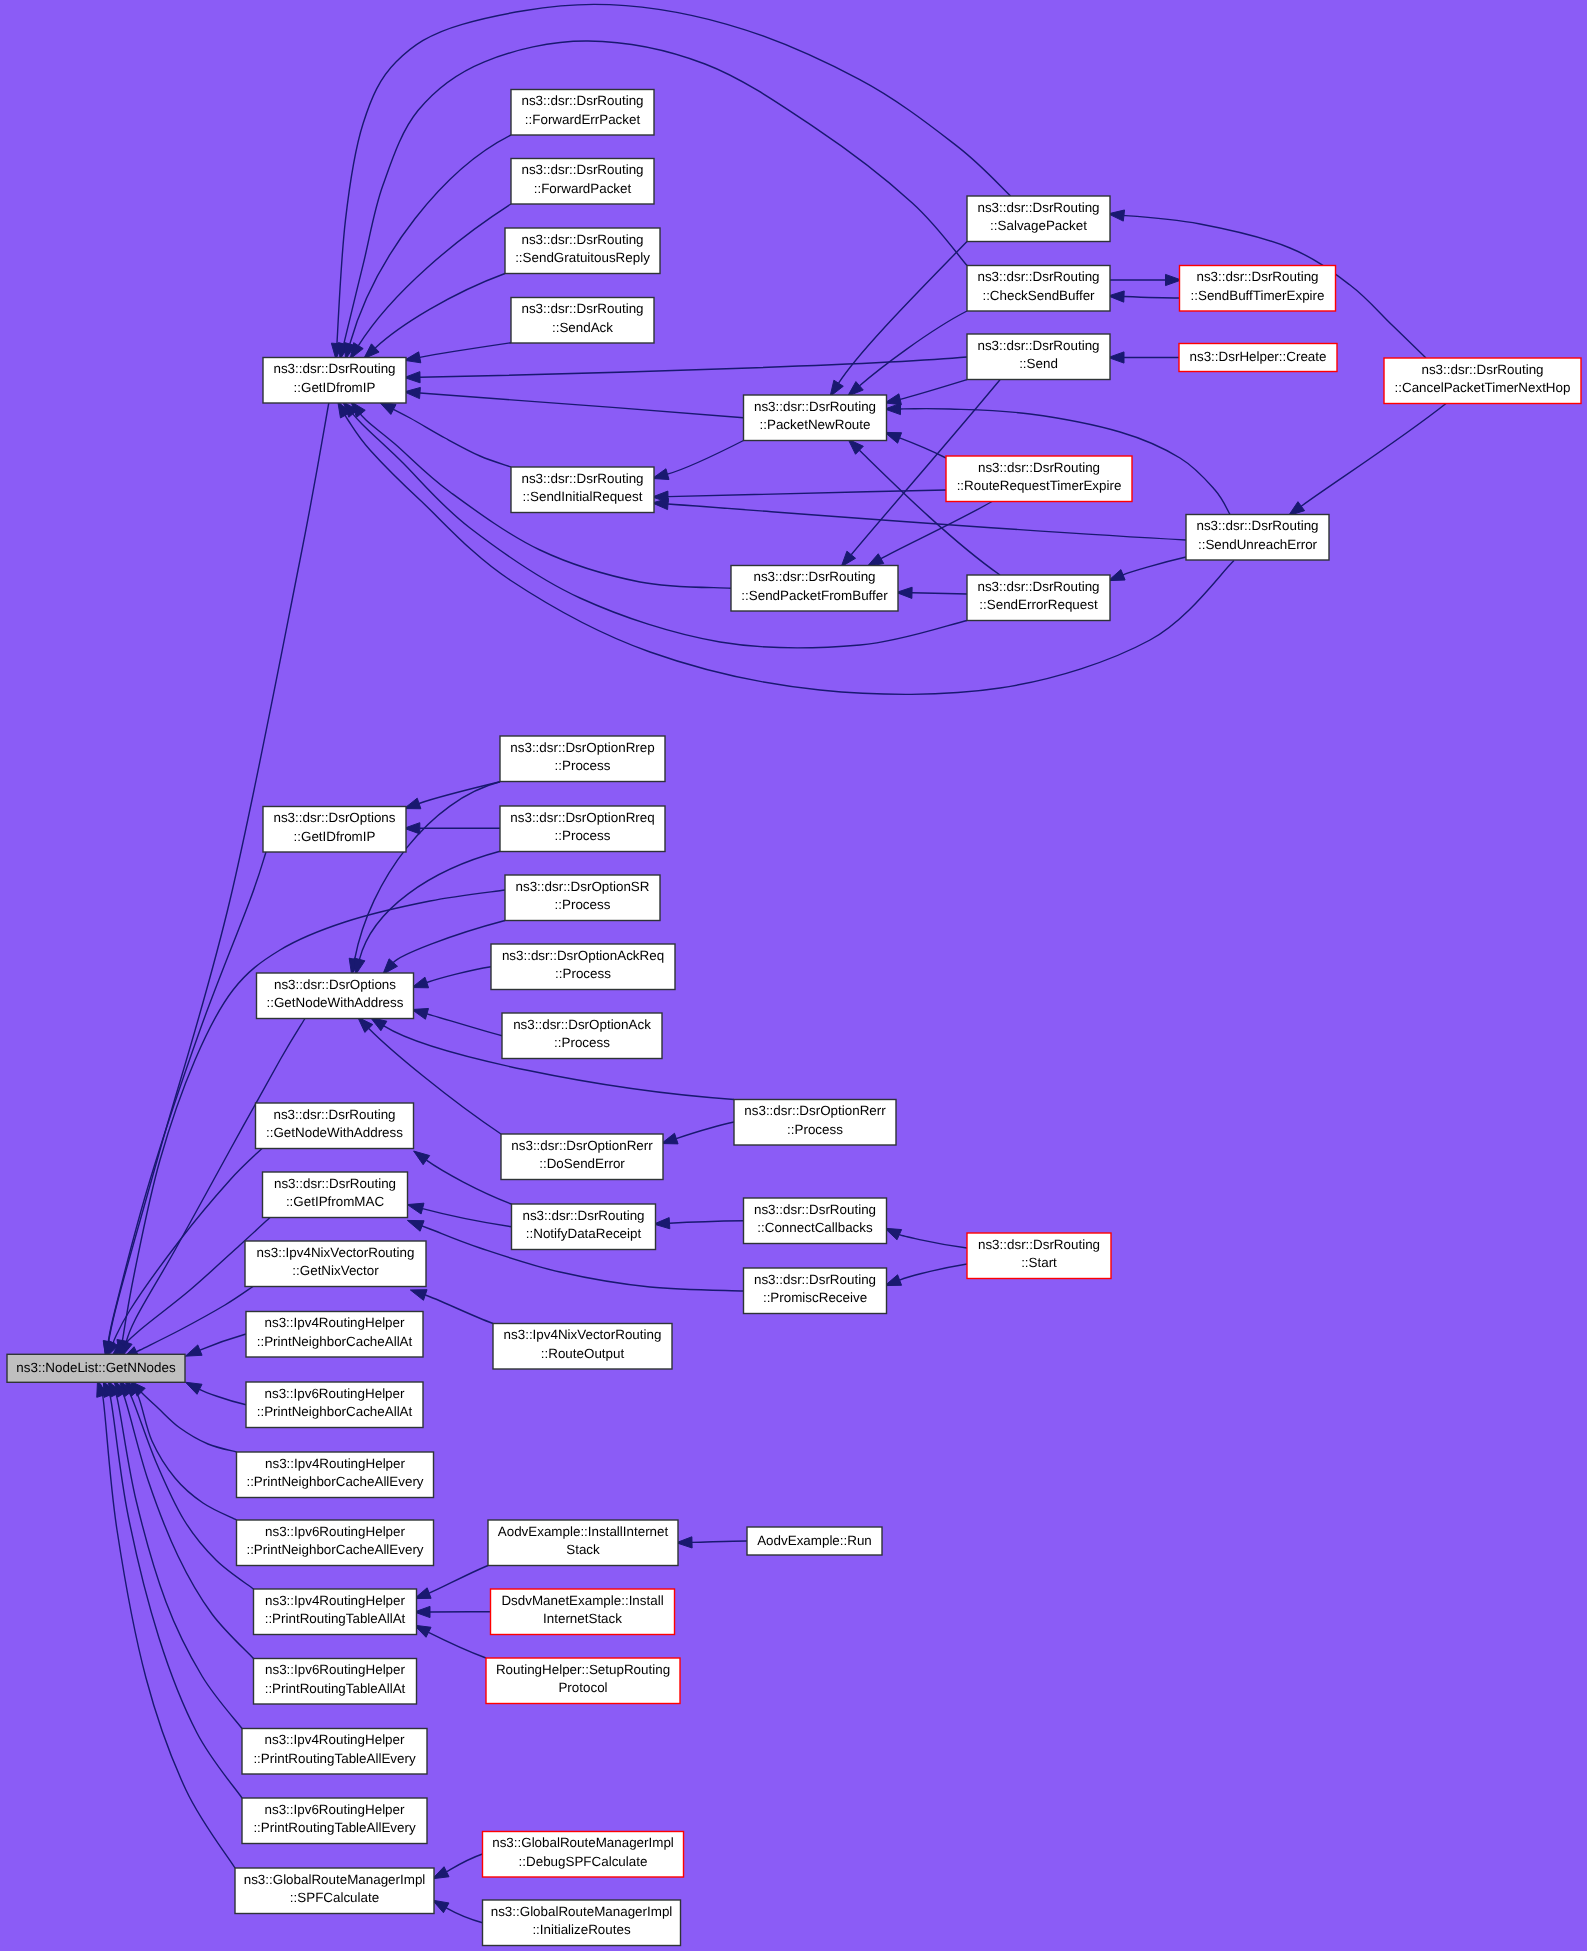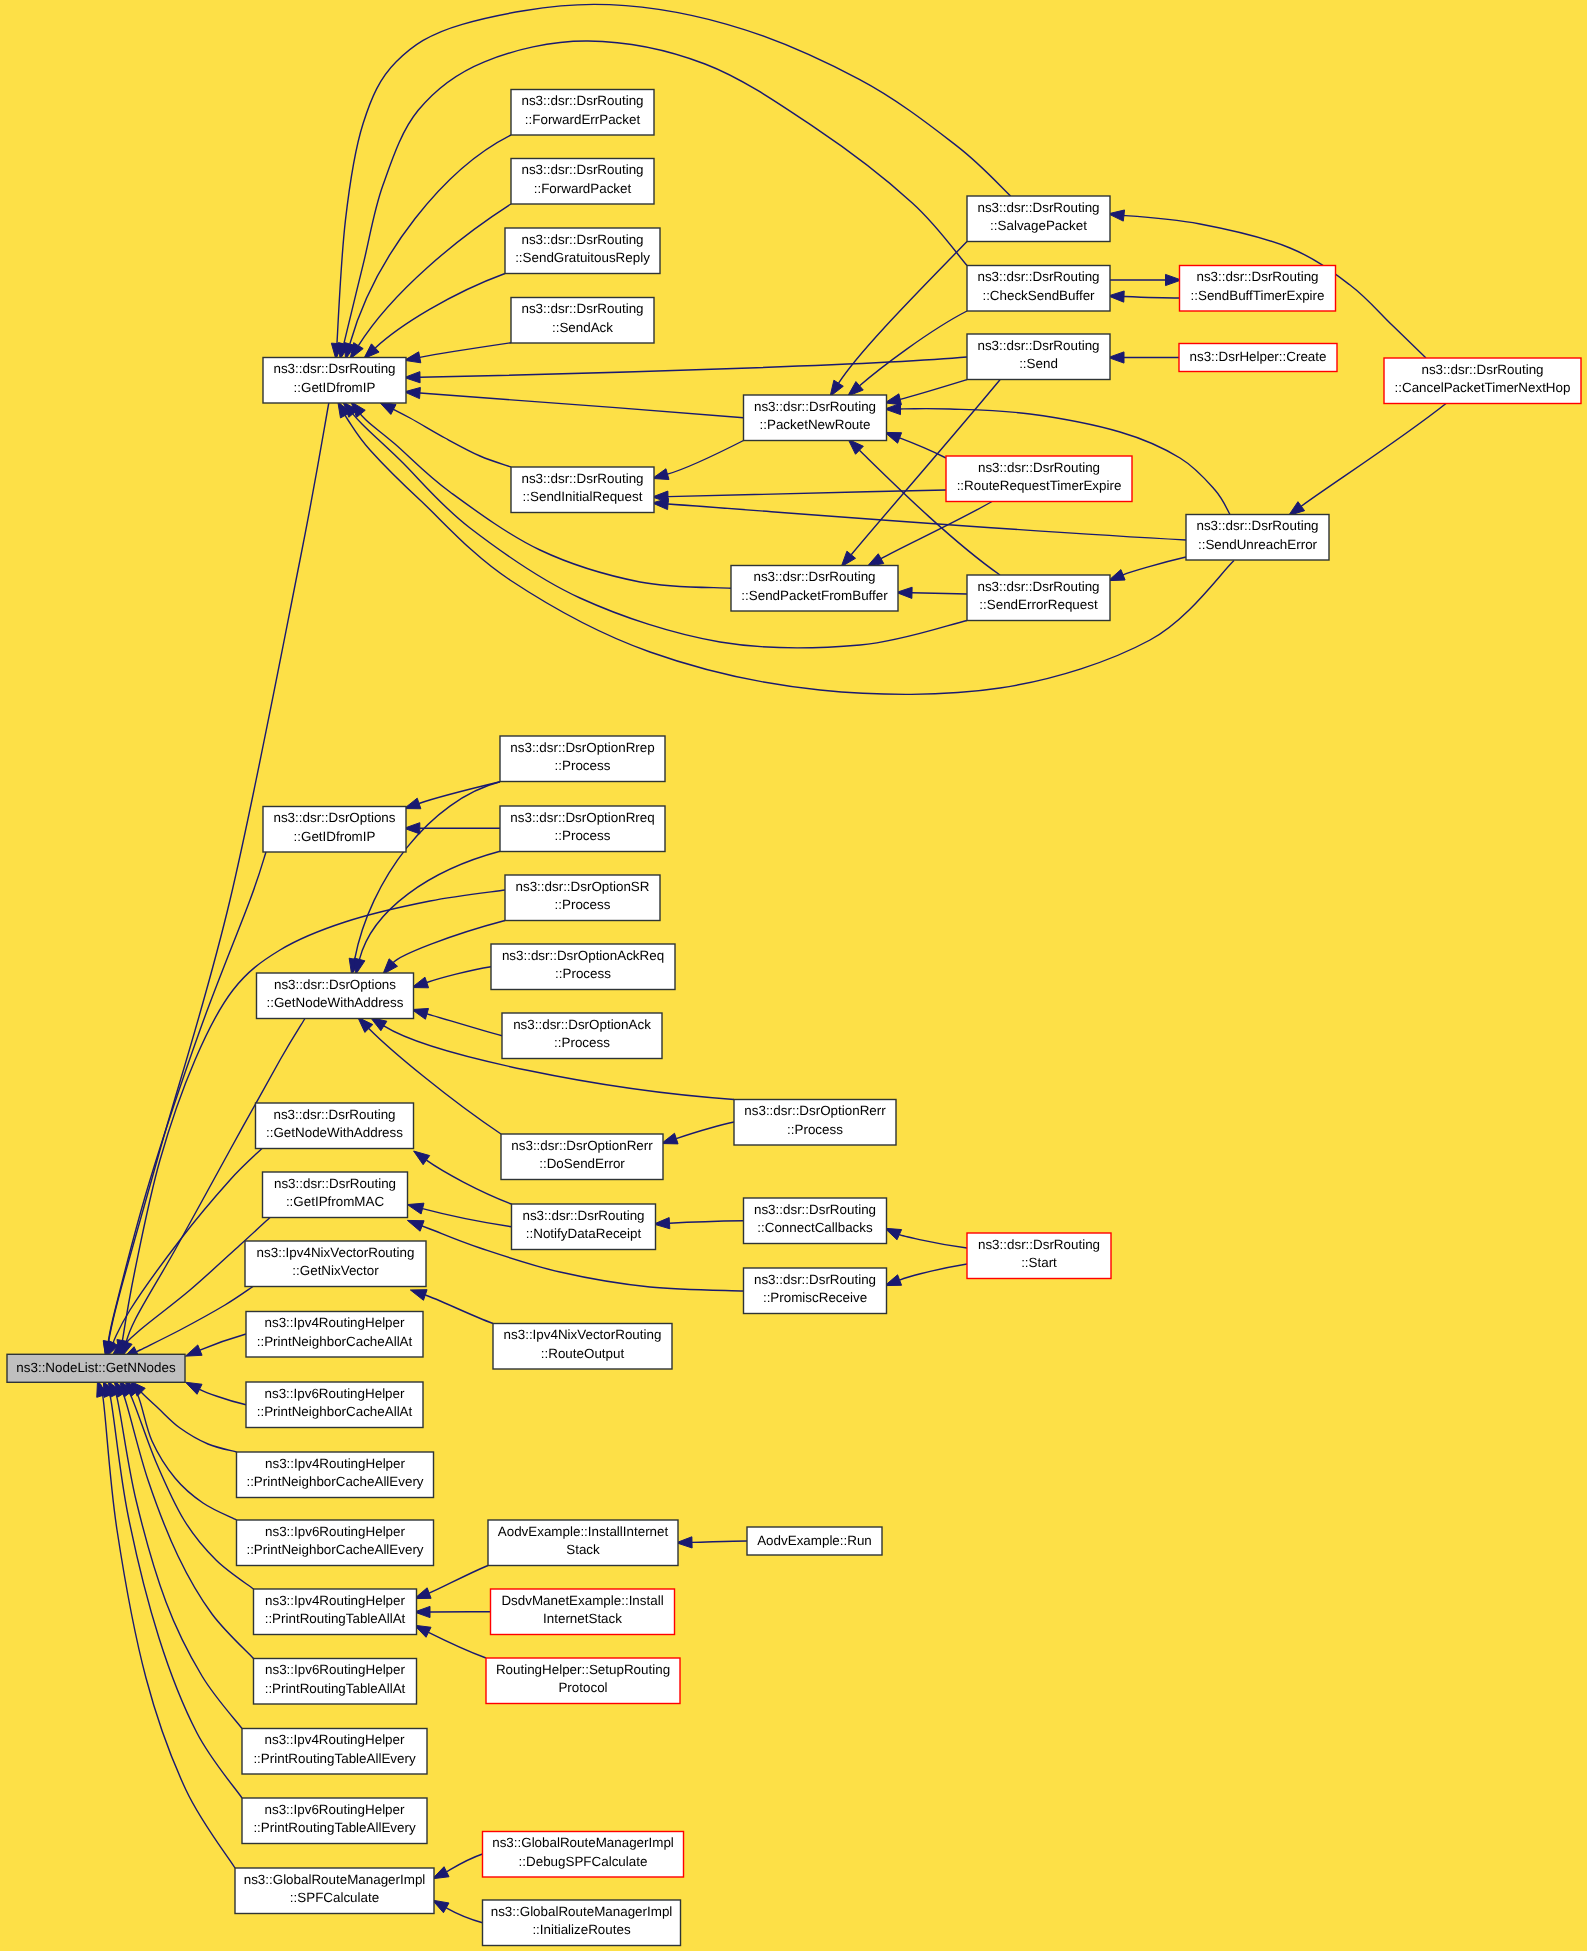--- a/index.html
+++ b/index.html
@@ -1,16 +1,16 @@
 <!DOCTYPE html>
 <html><head>
 <meta charset="utf-8">
 <style>
 html,body{margin:0;padding:0;background:#ffffff;}
-#canvas{position:relative;width:1587px;height:1951px;background:#fde047;overflow:hidden;}
+#canvas{position:relative;width:1587px;height:1951px;background:#8b5cf6;overflow:hidden;}
 svg#graph{display:block;}
 svg#graph text{font-family:"Liberation Sans",sans-serif;font-size:13.4px;fill:#000;-webkit-font-smoothing:antialiased;text-rendering:geometricPrecision;}
 </style>
 </head>
 <body>
 
 <div id="canvas">
 <svg id="graph" width="1587" height="1951" viewBox="0 0 1587 1951">
   <title>ns3::NodeList::GetNNodes caller graph</title>
   <g id="edge-layer">

